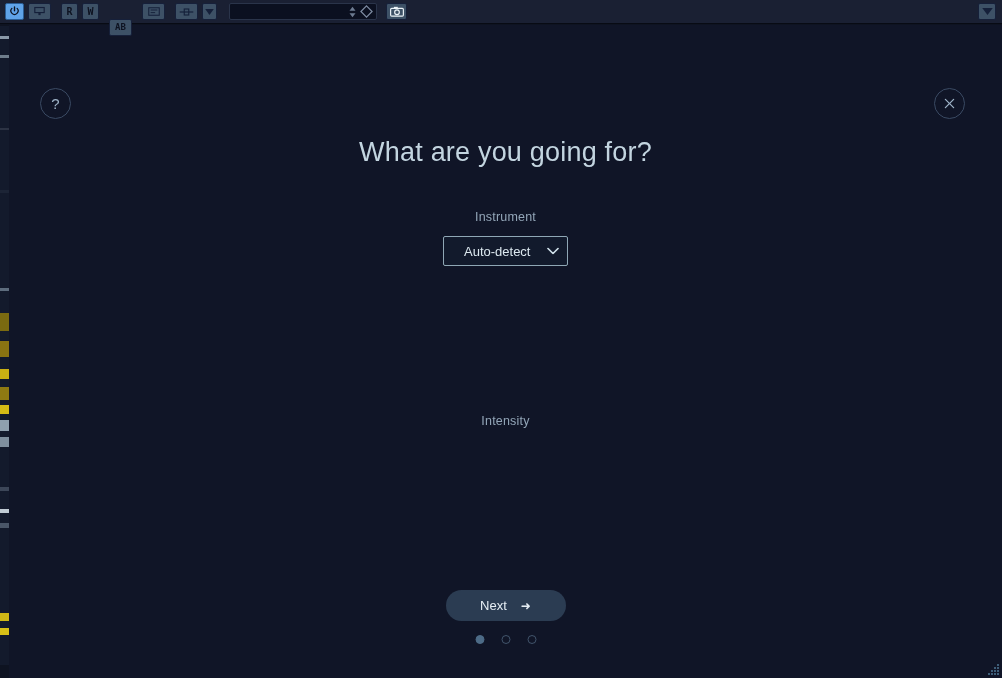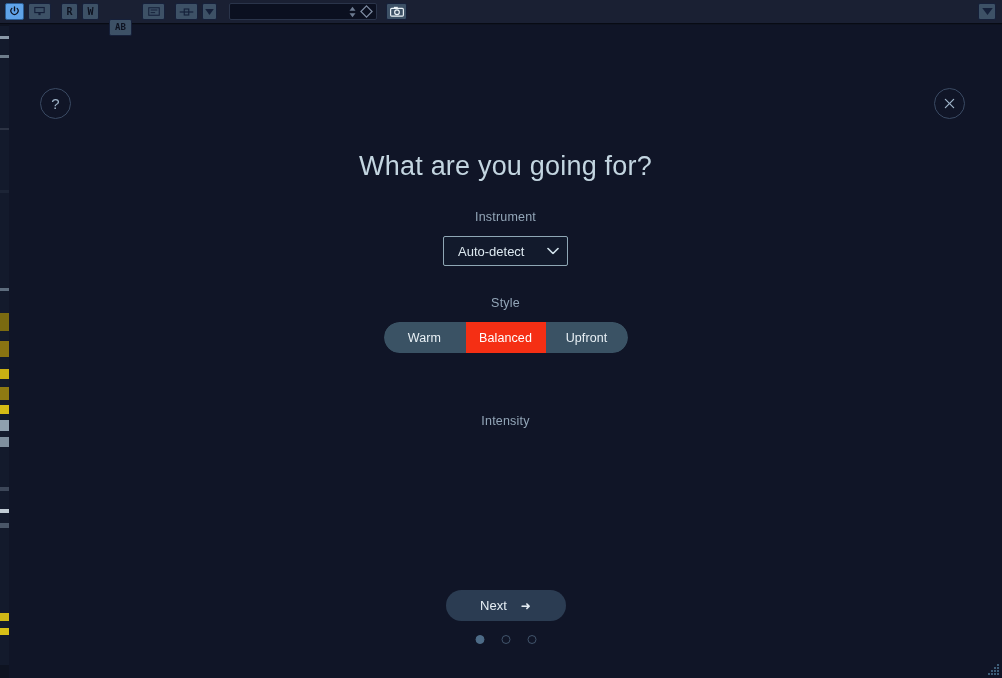--- a/index.html
+++ b/index.html
@@ -143,21 +143,21 @@
     font-family: "Liberation Sans", sans-serif;
   }
   .close-btn {
     right: 37px;
     top: 63px;
   }
 
   .title {
     position: absolute;
     left: 0;
-    top: 126px;
+    top: 112px;
     width: 100%;
     text-align: center;
     font-size: 27px;
     color: #c3d5e0;
     font-weight: normal;
     letter-spacing: 0.2px;
   }
 
   .field-group {
     position: absolute;
@@ -188,21 +188,21 @@
     width: 125px;
     height: 30px;
     background: #121a2c;
     border: 1px solid #8fa7b5;
     border-radius: 2px;
     color: #dce8ef;
     font-size: 13px;
     font-family: "Liberation Sans", sans-serif;
     display: flex;
     align-items: center;
-    padding-left: 14px;
+    padding-left: 20px;
     cursor: pointer;
   }
   .select-caret {
     position: absolute;
     right: 9px;
     top: 50%;
     transform: translateY(-50%);
     pointer-events: none;
   }
 
@@ -423,34 +423,20 @@
       <div class="select-wrap">
         <div class="select-box">
           <span>Auto-detect</span>
         </div>
         <svg class="select-caret" width="12" height="7" viewBox="0 0 12 7">
           <polyline points="1,1 6,6 11,1" fill="none" stroke="#cfe0e9" stroke-width="1.7" stroke-linecap="round" stroke-linejoin="round"></polyline>
         </svg>
       </div>
     </div>
 
-    <div class="field-group group-style">
-      <div class="field-label">Style</div>
-      <div class="segmented" id="seg-style">
-          <div class="seg" style="width: 82px;">
-            <span>Warm</span>
-          </div>
-          <div class="seg selected" style="width: 80px;">
-            <span>Balanced</span>
-          </div>
-          <div class="seg" style="width: 82px;">
-            <span>Upfront</span>
-          </div>
-        </div>
-    </div>
 
     <div class="field-group group-intensity">
       <div class="field-label">Intensity</div>
     </div>
 
     <button class="next-btn">
       <span>Next</span>
       <span style="font-size:12px">➜</span>
     </button>
 

